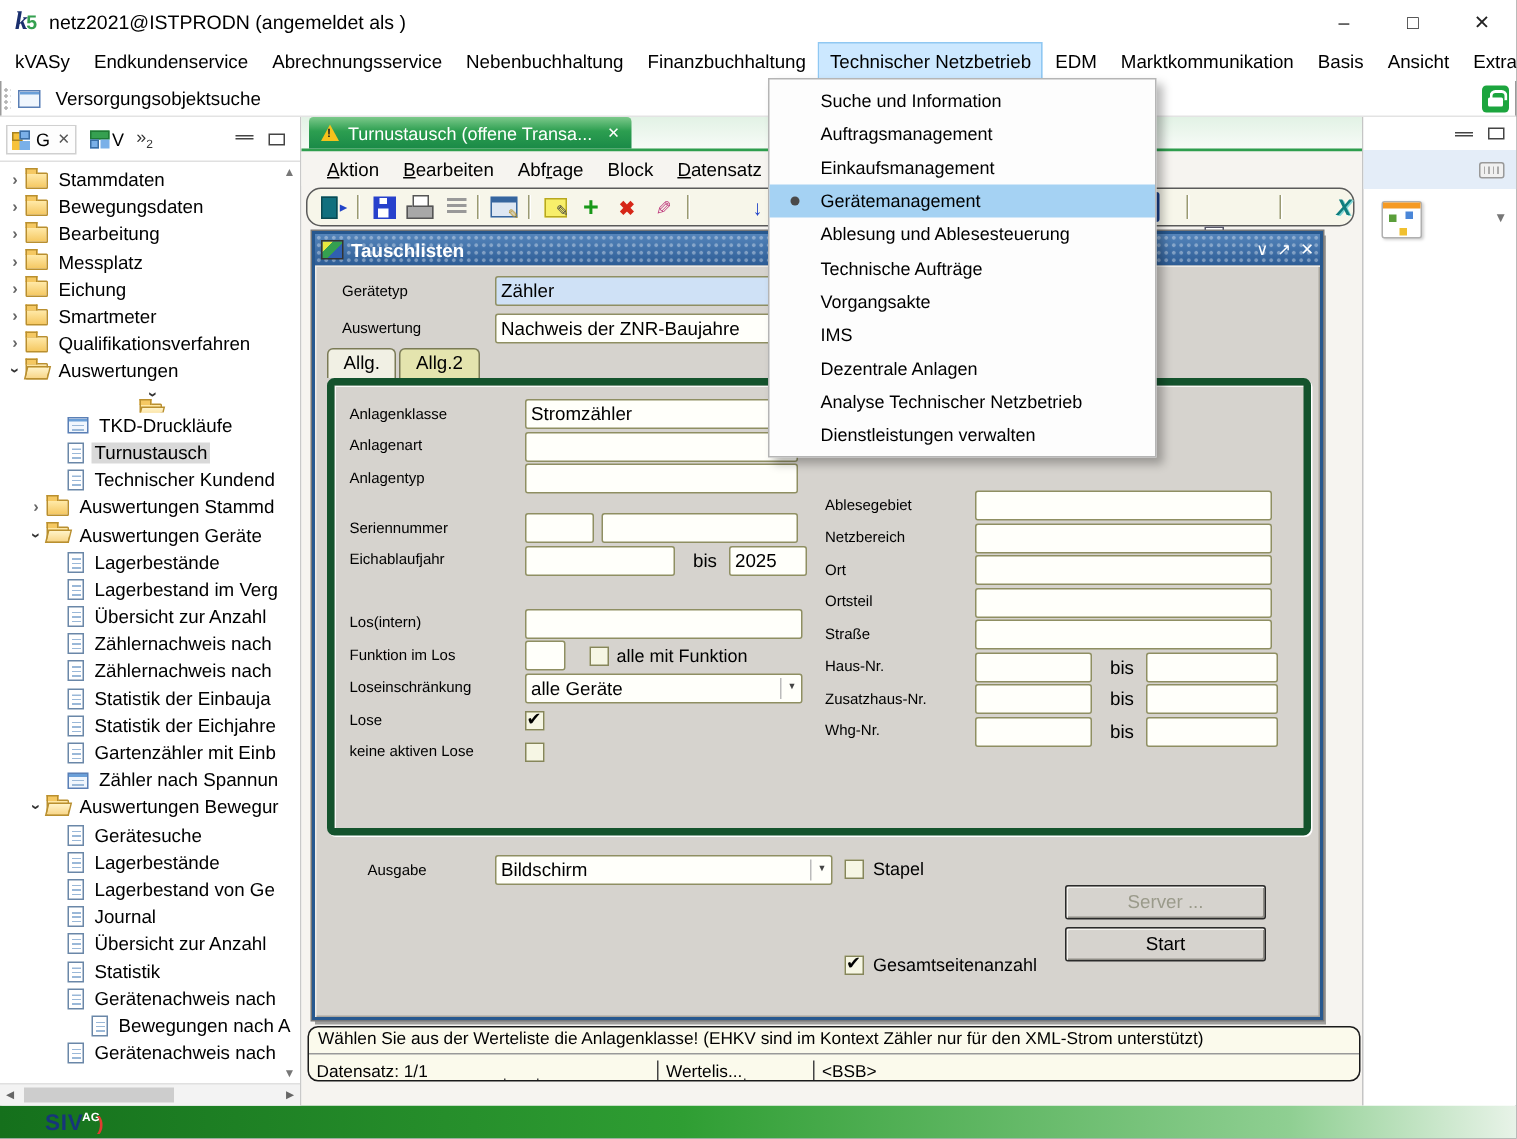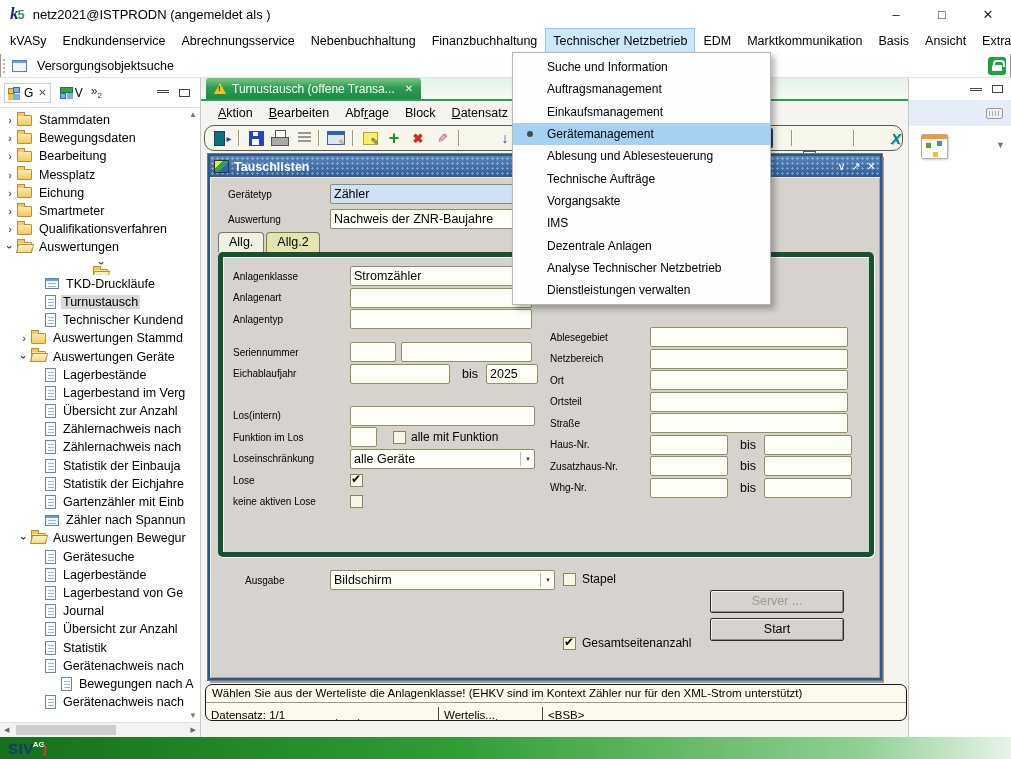--- a/index.html
+++ b/index.html
@@ -184,21 +184,21 @@
 .ddmenu { position:absolute; left:512px; top:52px; width:259px; background:#fdfdfd; border:1px solid #b5b5b5;
           box-shadow:4px 4px 6px rgba(0,0,0,.28); z-index:50; padding:3px 0; }
 .mitem { height:22.3px; display:flex; align-items:center; font-size:12px; }
 .mitem .bullet { width:6px; height:6px; border-radius:50%; background:#4a4a4a; margin:0 14px 0 14px; visibility:hidden; flex:0 0 6px; }
 .mitem.sel { background:#a5d2f3; }
 .mitem.sel .bullet { visibility:visible; }
 
 
 .footer { height:22px; background:linear-gradient(90deg,#15701c,#2f9e33 45%,#8fcf92 85%,#e8f3e8);
           display:flex; align-items:center; padding-left:8px; }
-.brand { font-weight:800; font-size:15px; color:#17357a; letter-spacing:.5px; }
+.brand { font-weight:800; font-size:15px; color:#17357a; letter-spacing:.5px;margin-left:22px; }
 .brand-ag { color:#fff; font-weight:bold; font-size:8px; margin-left:-1px; margin-top:-7px; }
 .brand-swoosh { color:#e03c31; font-weight:bold; font-size:13px; margin-left:-2px; }
 </style>
 </head>
 <body>
 
 <div class="app">
 
   <div class="titlebar">
     <span class="logo">

